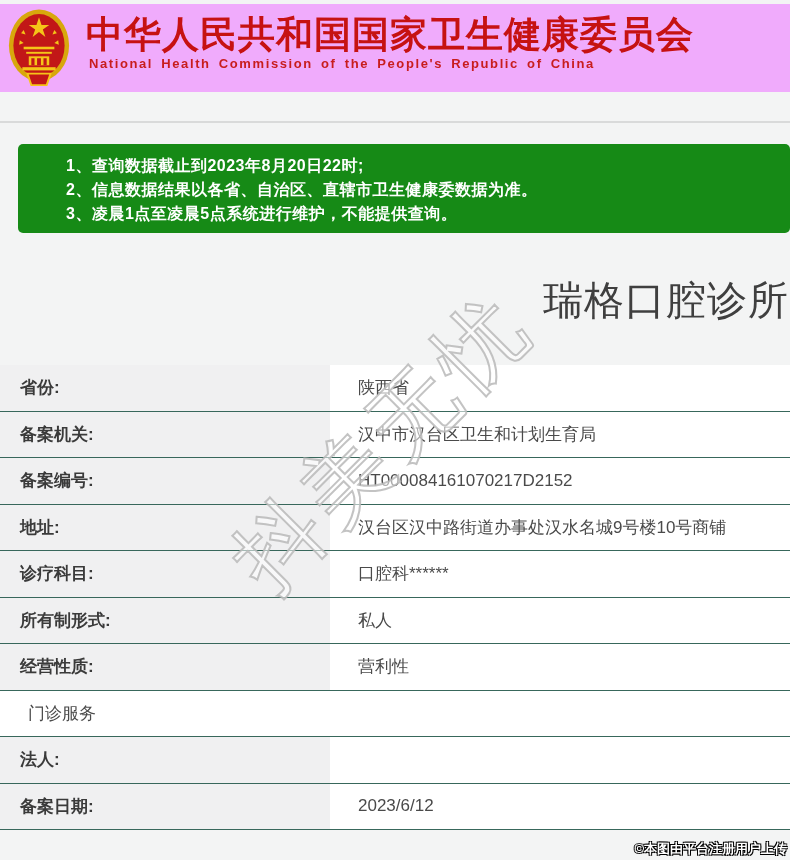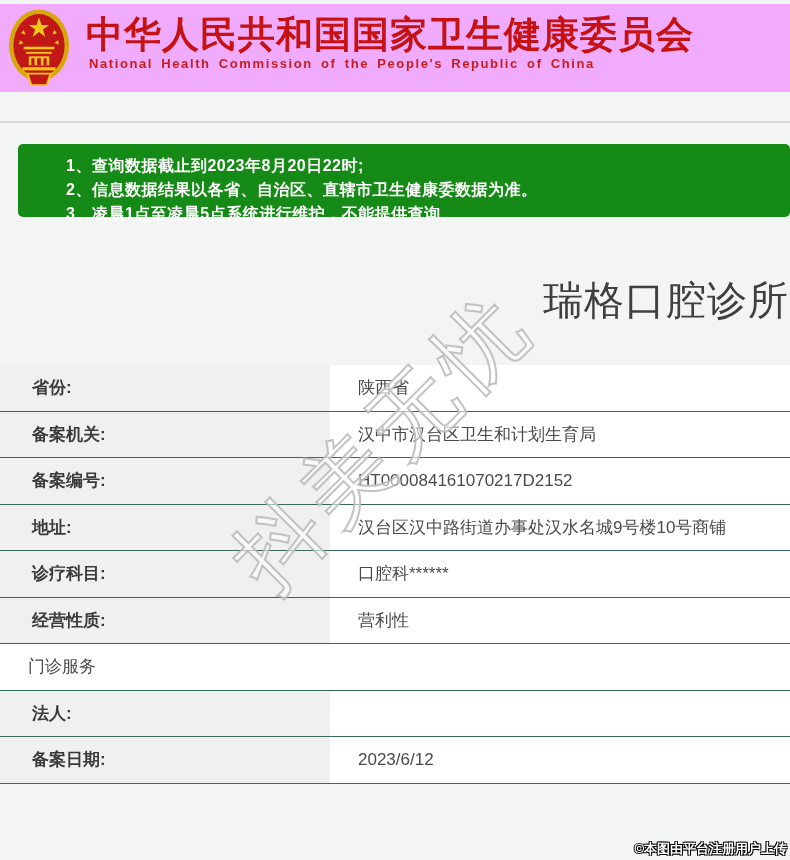--- a/index.html
+++ b/index.html
@@ -30,21 +30,21 @@
   }
 
   
   .band-line {
     position:absolute; top:121px; left:0; right:0; height:2px;
     background:#d9dada;
   }
 
   
   .notice {
-    position:absolute; top:144px; left:18px; right:0; height:73px;
+    position:absolute; top:144px; left:18px; right:0; height:89px;
     background:#168a16; border-radius:5px;
     color:#ffffff; padding:10px 10px 0 48px;
   }
   .notice-line {
     font-size:16px; font-weight:600; line-height:24px;
     letter-spacing:0.5px; white-space:nowrap;
   }
 
   
   .clinic-title {
@@ -54,21 +54,21 @@
   }
 
   
   .rtable { position:absolute; top:365px; left:0; right:0; }
   .rrow {
     display:flex; height:46.5px;
     border-bottom:1px solid #38675b;
   }
   .rlabel {
     width:330px; background:#f0f0f1;
-    display:flex; align-items:center; padding-left:32px;
+    display:flex; align-items:center; padding-left:20px;
     font-size:17px; font-weight:bold; color:#3a3a3a;
   }
   .rvalue {
     flex:1; background:#ffffff;
     display:flex; align-items:center; padding-left:28px;
     font-size:17px; color:#4a4a4a; white-space:nowrap;
   }
 
   
   .watermark {
@@ -143,20 +143,24 @@
     </div>
     <div class="rrow">
       <div class="rlabel">地址:</div>
       <div class="rvalue">汉台区汉中路街道办事处汉水名城9号楼10号商铺</div>
     </div>
     <div class="rrow">
       <div class="rlabel">诊疗科目:</div>
       <div class="rvalue">口腔科******</div>
     </div>
     <div class="rrow">
+      <div class="rlabel">所有制形式:</div>
+      <div class="rvalue">私人</div>
+    </div>
+    <div class="rrow">
       <div class="rlabel">经营性质:</div>
       <div class="rvalue">营利性</div>
     </div>
     <div class="rrow">
       <div class="rvalue">门诊服务</div>
     </div>
     <div class="rrow">
       <div class="rlabel">法人:</div>
       <div class="rvalue"></div>
     </div>

